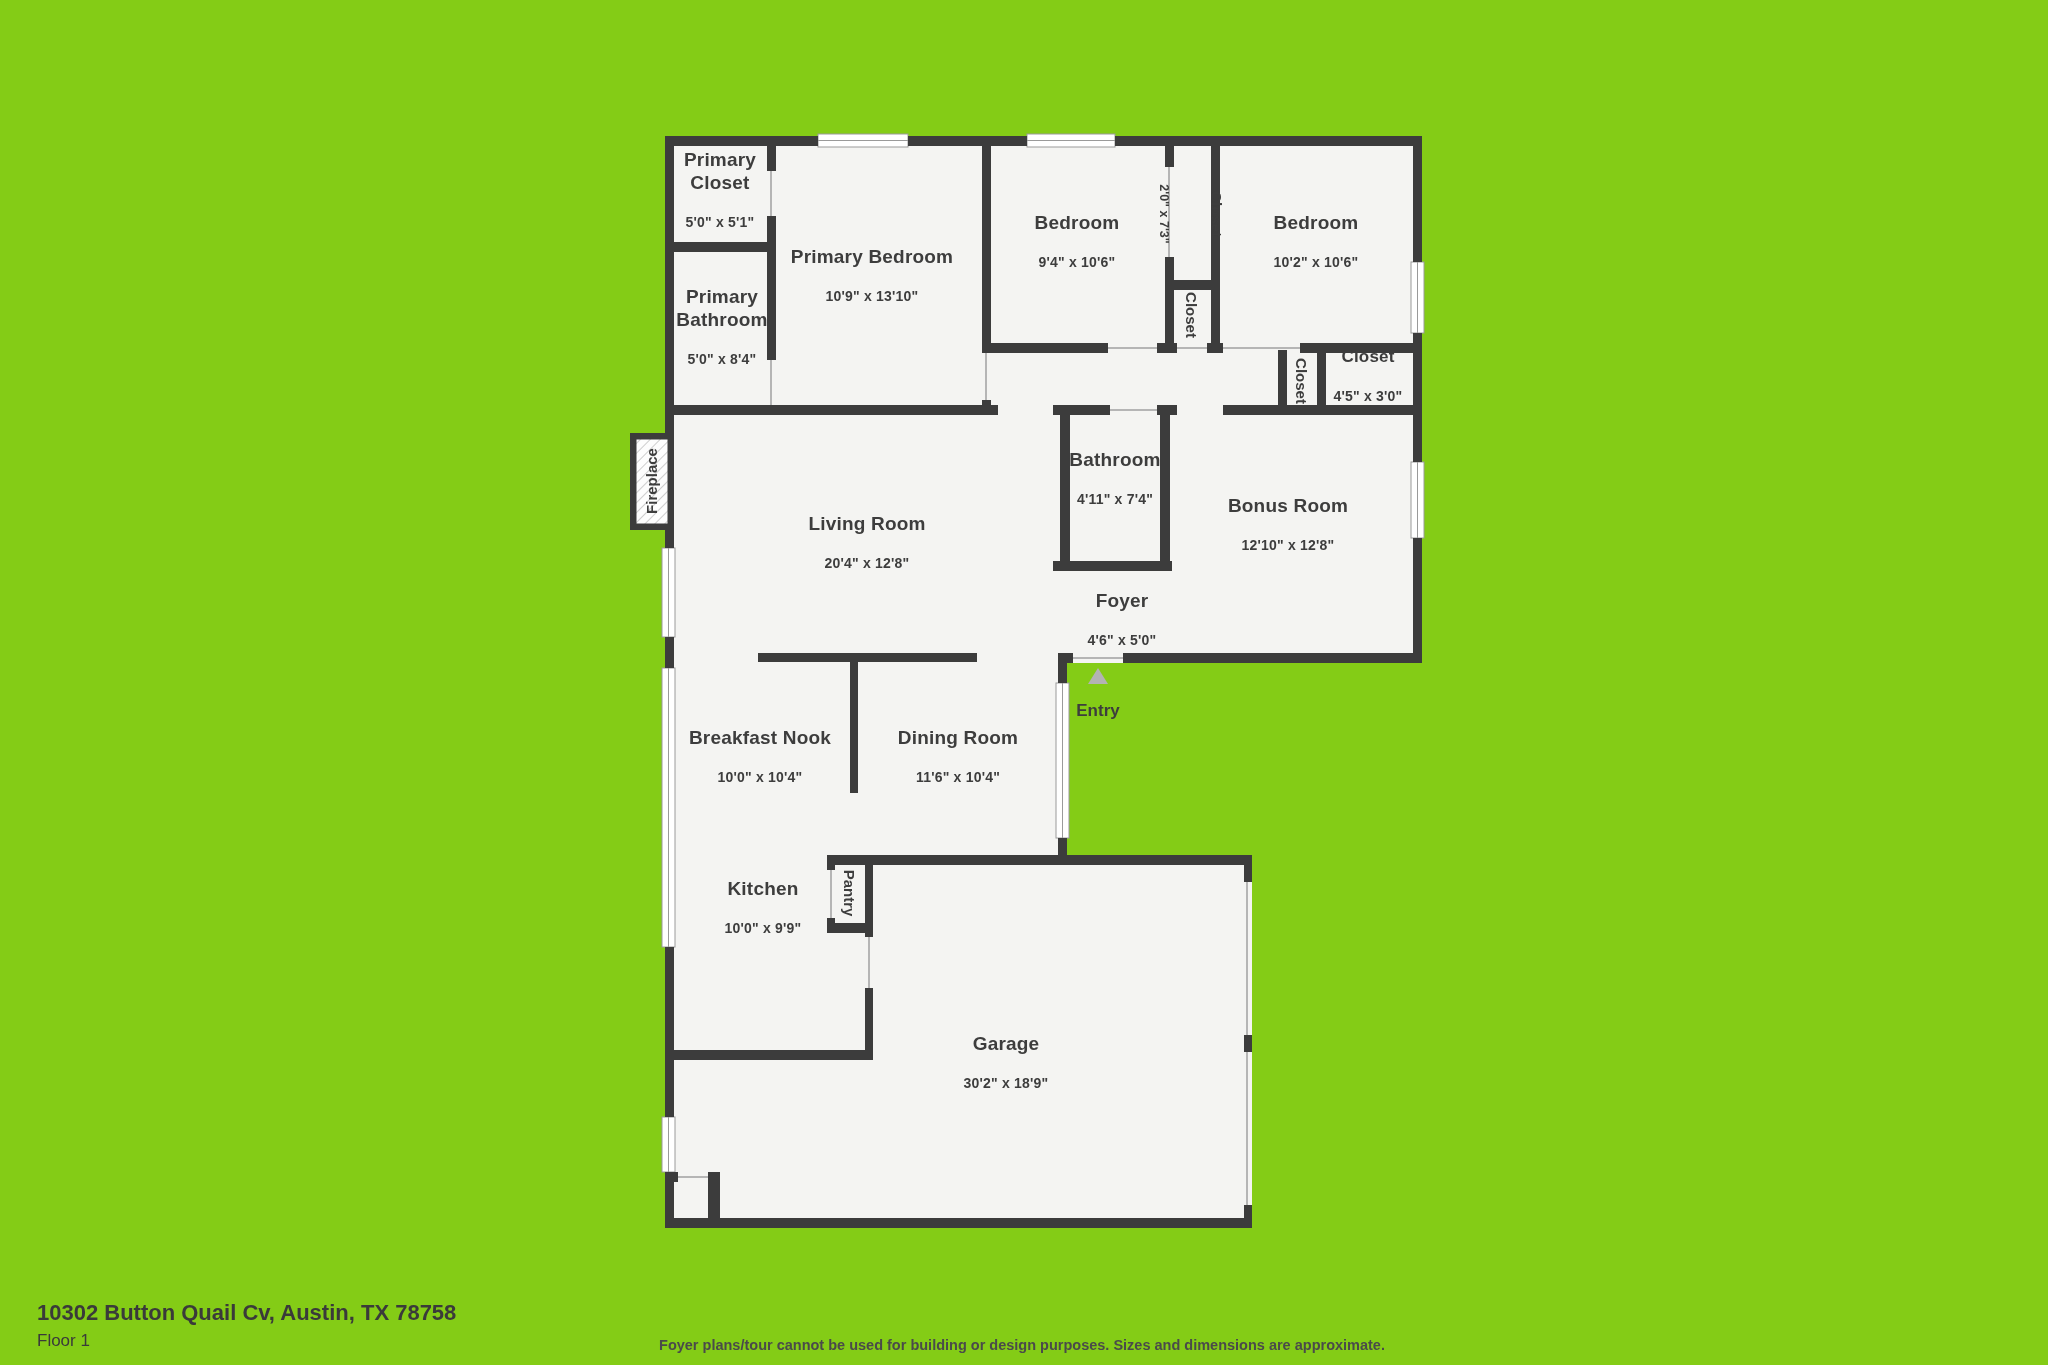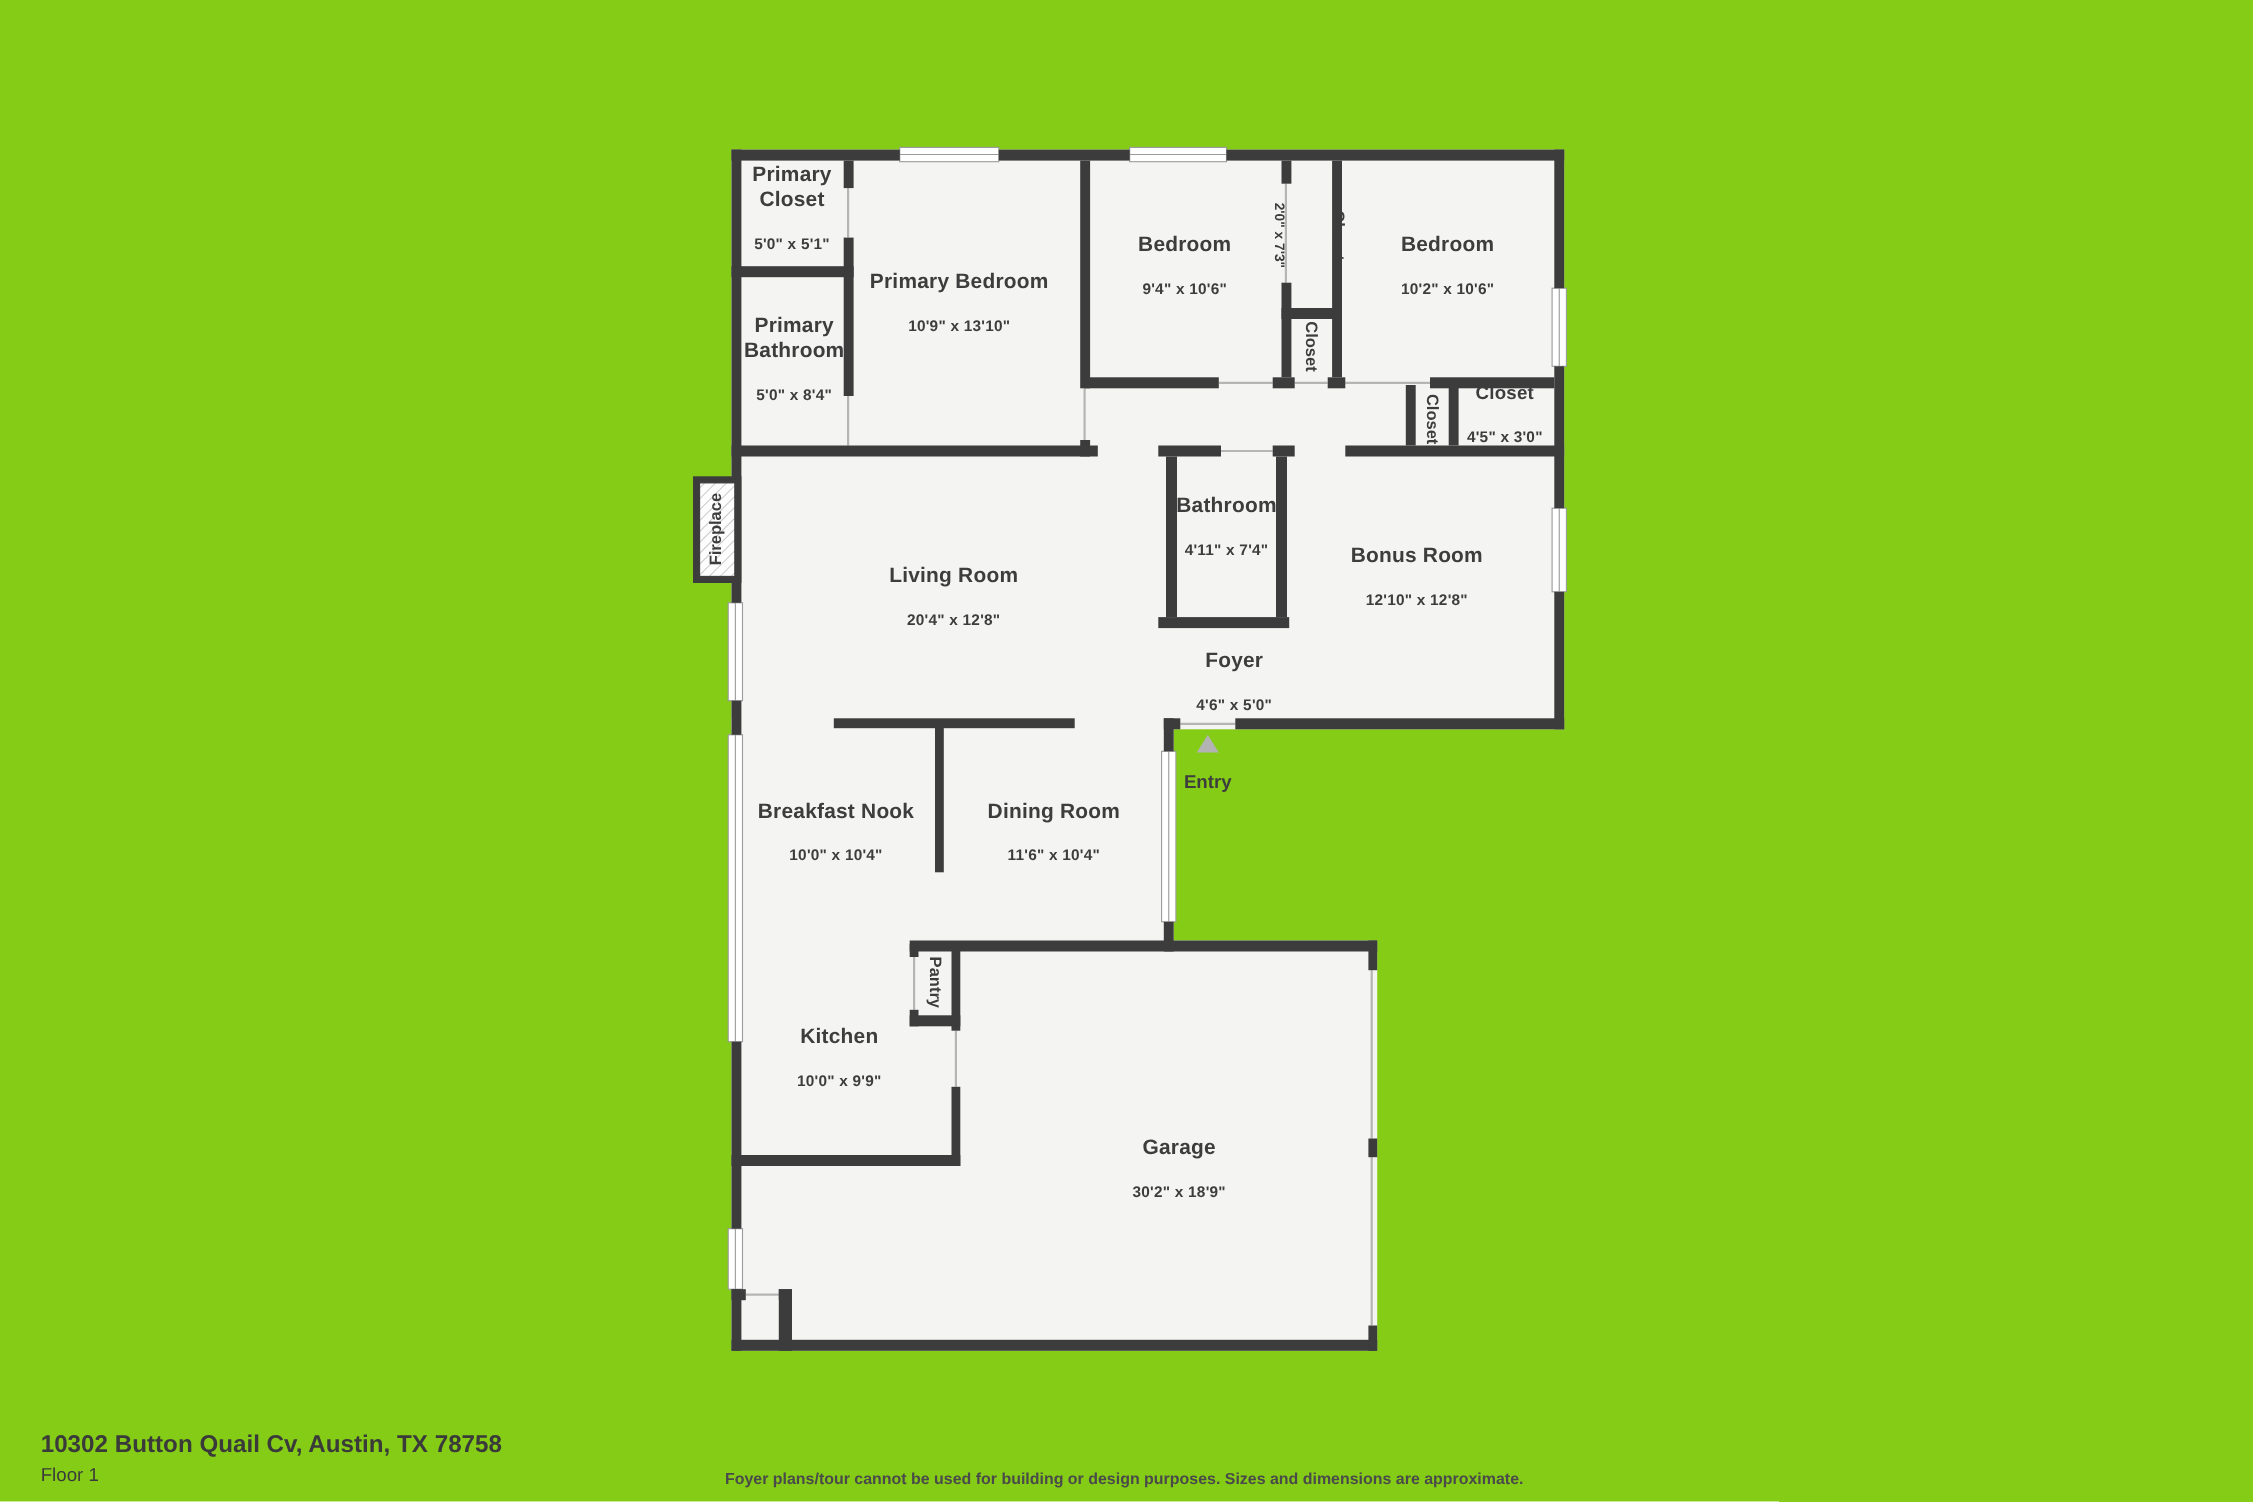--- a/index.html
+++ b/index.html
@@ -219,26 +219,26 @@
 
   <div class="lbl" style="left:958px;top:757px">
     <div class="nm">Dining Room</div>
     <div class="dm">11'6" x 10'4"</div>
   </div>
 
   <div class="lbl vert" style="left:849px;top:893px">
     <div class="nm-s">Pantry</div>
   </div>
 
-  <div class="lbl" style="left:763px;top:962px">
+  <div class="lbl" style="left:763px;top:908px">
     <div class="nm">Kitchen</div>
     <div class="dm">10'0" x 9'9"</div>
   </div>
 
-  <div class="lbl" style="left:1072px;top:1063px">
+  <div class="lbl" style="left:1006px;top:1063px">
     <div class="nm">Garage</div>
     <div class="dm">30'2" x 18'9"</div>
   </div>
 
   <div class="lbl vert-up" style="position:absolute;left:651px;top:481px;color:#3d3d3d;font-weight:700;font-size:15px;">
     <span>Fireplace</span>
   </div>
 
   <div class="lbl entry-lbl" style="left:1098px;top:701px">
     <span>Entry</span>

